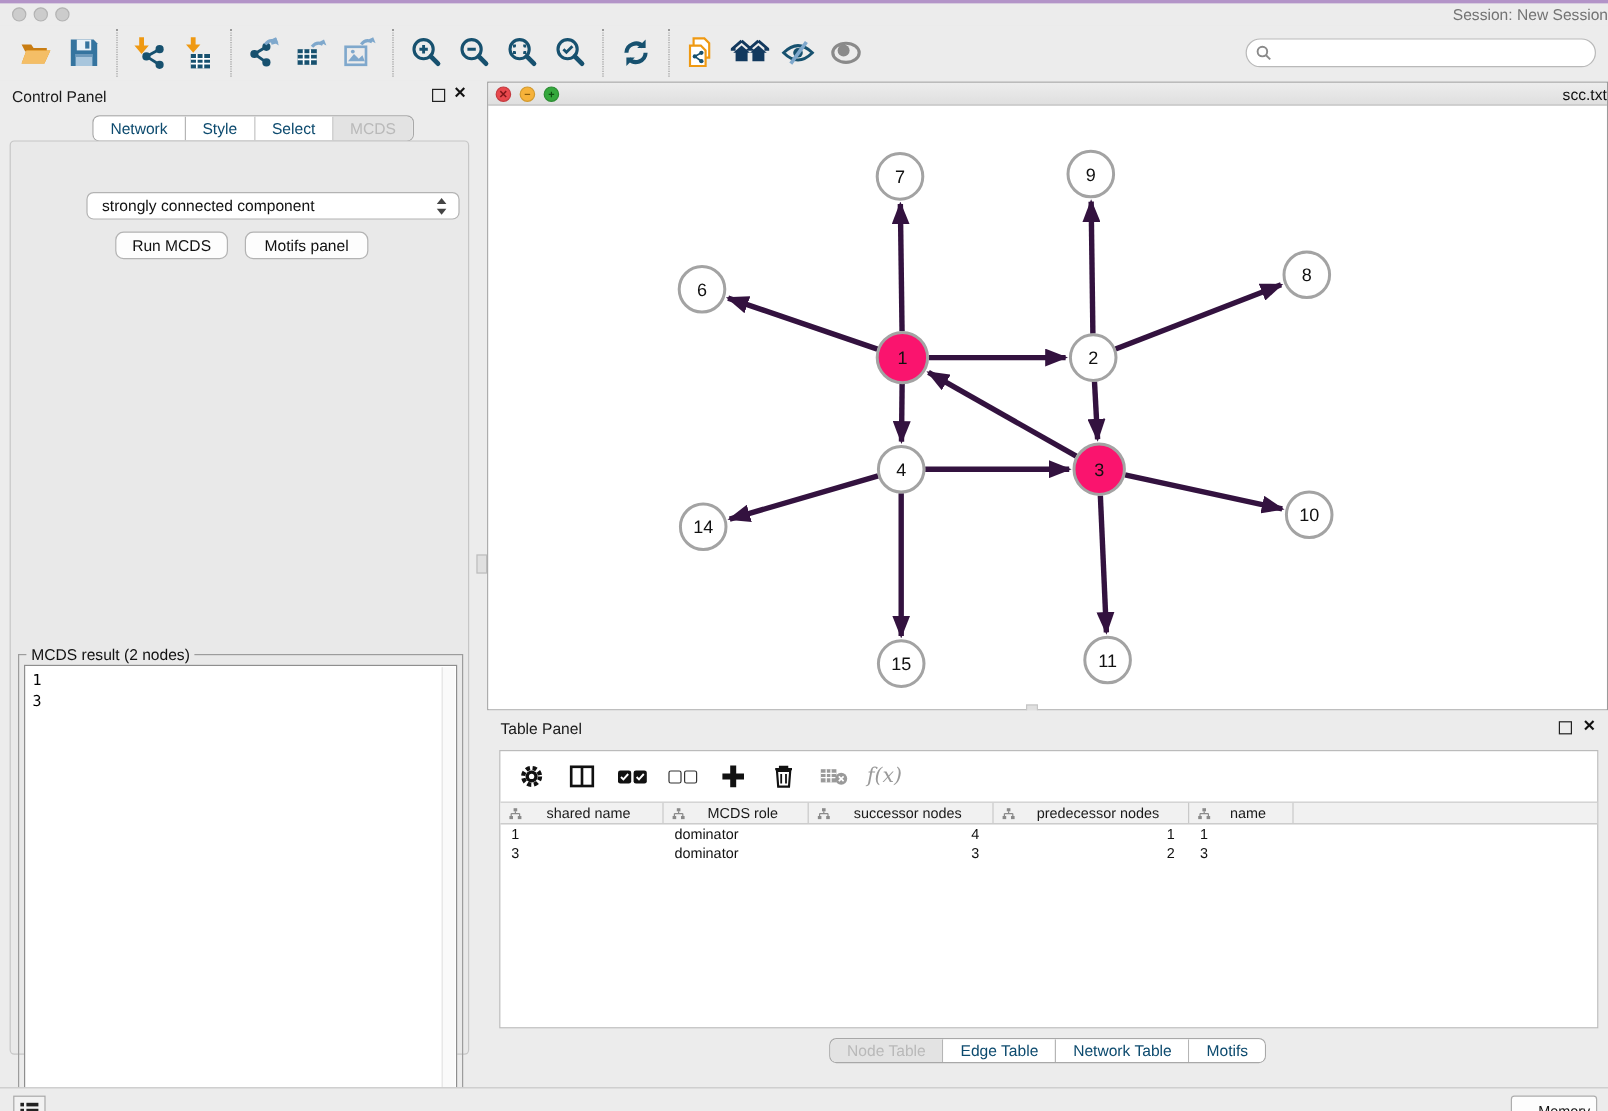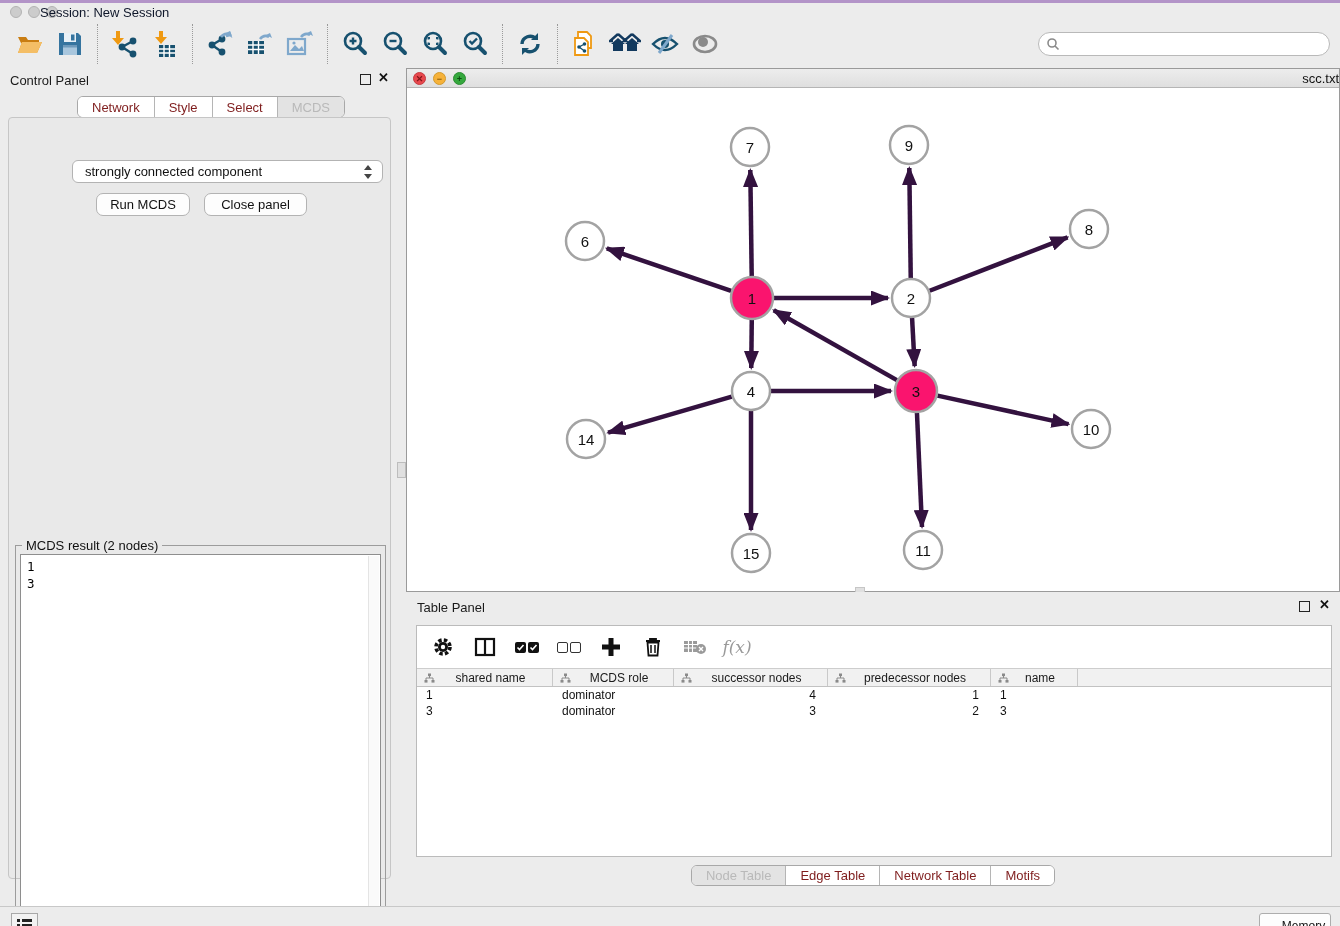--- a/index.html
+++ b/index.html
@@ -4,40 +4,40 @@
 <style>
   * { margin:0; padding:0; box-sizing:border-box; }
   html,body { width:1340px; height:926px; font-family:"Liberation Sans", sans-serif; background:#ececec; overflow:hidden; }
   #app { position:relative; width:1340px; height:926px; background:#ececec; }
 
   
   #accent-strip { position:absolute; left:0; top:0; width:100%; height:3px; background:#b394c8; }
   #titlebar { position:absolute; left:0; top:3px; width:100%; height:18px; background:#ececec; }
   .traffic { position:absolute; top:3px; width:12px; height:12px; border-radius:50%; background:#cccccc; border:1px solid #b3b3b3; }
   #titlebar .t1 { left:10px; } #titlebar .t2 { left:28px; } #titlebar .t3 { left:46px; }
-  #window-title { position:absolute; top:2px; width:100%; text-align:left; font-size:13px; color:#0f172a;padding-left:40px; }
+  #window-title { position:absolute; top:2px; width:100%; text-align:right; font-size:13px; color:#737373;padding-left:40px; }
 
   
   #toolbar { position:absolute; left:0; top:21px; width:100%; height:46px; background:#ececec; display:flex; align-items:center; padding:0 10px; }
   .tbtn { width:40px; height:40px; display:flex; align-items:center; justify-content:center; flex:0 0 auto; }
   .tsep { width:1px; height:40px; border-left:1px dotted #9a9a9a; margin:0 7px; flex:0 0 auto; }
   #search-wrap { margin-left:auto; position:relative; width:292px; height:24px; }
   #search-input { width:100%; height:100%; border:1px solid #b9b9b9; border-radius:12px; background:#fff; padding-left:26px; font-size:13px; outline:none; }
   #search-glass { position:absolute; left:8px; top:5px; }
 
   
   #control-panel { position:absolute; left:0; top:67px; width:397px; height:822px; }
   .panel-head { position:relative; height:26px; }
   .panel-title { position:absolute; left:10px; top:6px; font-size:13px; color:#1a1a1a; }
   .ph-float { position:absolute; top:7px; width:11px; height:11px; border:1.5px solid #222; background:transparent; }
   .ph-close { position:absolute; top:4px; font-size:13px; font-weight:bold; color:#111; line-height:14px; }
   #control-panel .ph-float { left:360px; } #control-panel .ph-close { left:378px; }
 
   .tabstrip { display:inline-flex; border:1px solid #a8a8a8; border-radius:6px; overflow:hidden; background:#fff; height:22px; }
-  .tab { padding:3px 14px; font-size:13px; color:#7f1d1d; background:#fff; border-right:1px solid #b5b5b5; white-space:nowrap; }
+  .tab { padding:3px 14px; font-size:13px; color:#0c4a6e; background:#fff; border-right:1px solid #b5b5b5; white-space:nowrap; }
   .tab:last-child { border-right:none; }
   .tab.disabled-active { background:#e3e3e3; color:#b9b9b9; }
   #cp-tabs { position:absolute; left:77px; top:29px; }
 
   #cp-body { position:absolute; left:8px; top:50px; width:383px; height:762px; background:#e9e9e9; border:1px solid #c6c6c6; border-radius:4px; }
   #opt-label { position:absolute; top:22px; width:100%; text-align:center; font-size:13px; color:#111; }
   #criterion-select { position:absolute; left:36px; top:42px; width:311px; height:23px; background:#fff; border:1px solid #b3b3b3; border-radius:6px; font-size:13px; color:#111; line-height:21px; padding-left:12px;margin-left:27px; }
   #criterion-stepper { position:absolute; right:8px; top:3px; width:12px; height:16px; }
   .arr-up, .arr-dn { position:absolute; left:2px; width:0; height:0; border-left:4px solid transparent; border-right:4px solid transparent; }
   .arr-up { top:1px; border-bottom:5px solid #444; }
@@ -268,21 +268,21 @@
     </div>
     <div id="cp-body">
       <div id="criterion-select">
         <span>strongly connected component</span>
         <span id="criterion-stepper">
           <span class="arr-up"></span>
             <span class="arr-dn"></span>
         </span>
       </div>
       <div id="run-btn" class="cp-btn">Run MCDS</div>
-      <div id="close-btn" class="cp-btn">Close panel</div>
+      <div id="close-btn" class="cp-btn">Motifs panel</div>
       <div id="result-group">
         <span id="result-legend">MCDS result (2 nodes)</span>
         <div id="result-text"><span id="result-lines">1
 3</span><span id="result-scroll"></span></div>
       </div>
     </div>
   </div>
 
   <div class="vgrip"></div>
 

